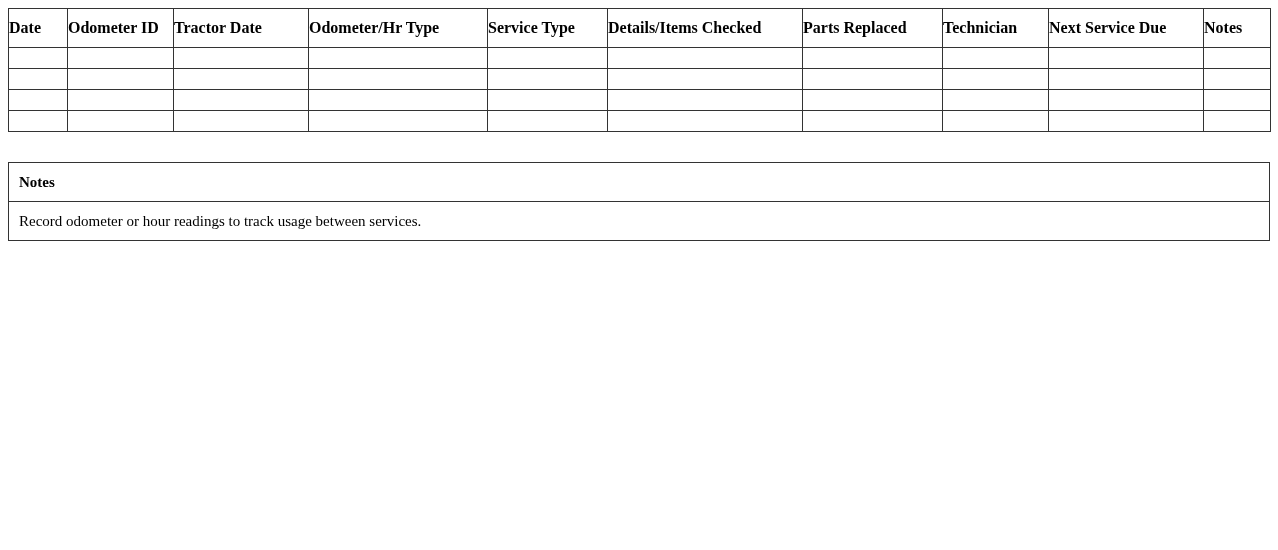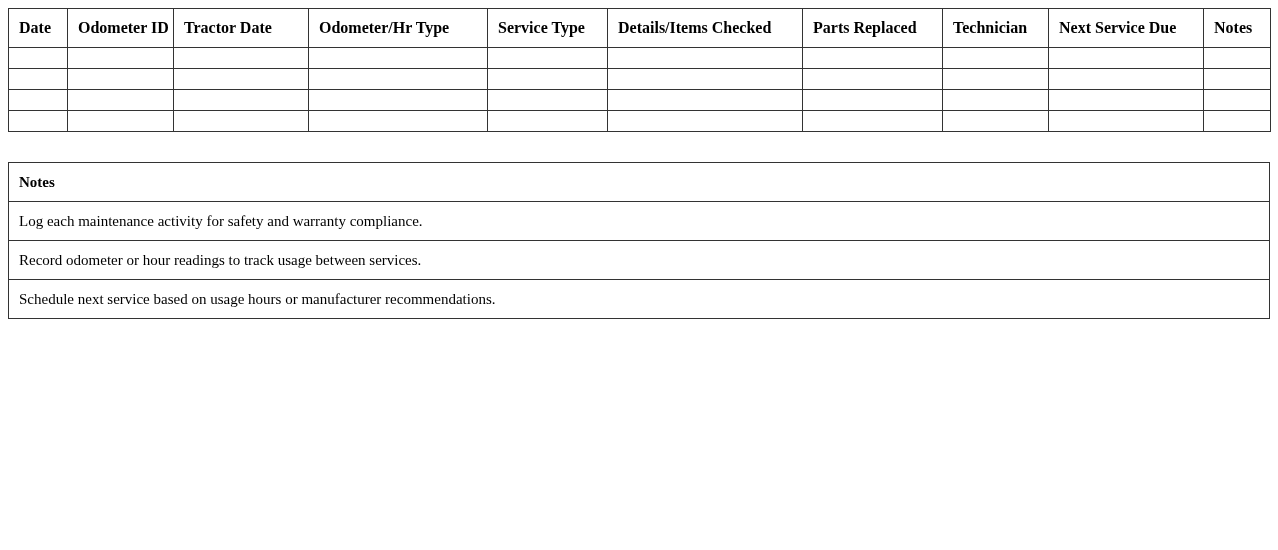--- a/index.html
+++ b/index.html
@@ -8,21 +8,21 @@
       font-family: "Liberation Serif", "DejaVu Serif", serif;
       color: #000;
     }
     table { border-collapse: collapse; }
     .log-table {
       position: absolute; left: 8px; top: 8px;
       width: 1262px; table-layout: fixed;
     }
     .log-table th, .log-table td {
       border: 1px solid #333;
-      padding: 0 10px;
+      padding: 0 0;
       text-align: left;
       font-size: 16px;
     }
     .log-table th {
       height: 38px;
       font-weight: bold;
       vertical-align: middle;
       white-space: nowrap;
     }
     .log-table td { height: 20px; }
@@ -123,22 +123,16 @@
 </table>
 
 <table class="notes-table">
   <thead>
     <tr>
       <th>Notes</th>
     </tr>
   </thead>
   <tbody>
     <tr>
-      <td>Log each maintenance activity for safety and warranty compliance.</td>
-    </tr>
-    <tr>
       <td>Record odometer or hour readings to track usage between services.</td>
-    </tr>
-    <tr>
-      <td>Schedule next service based on usage hours or manufacturer recommendations.</td>
     </tr>
   </tbody>
 </table>
 
 </body></html>

